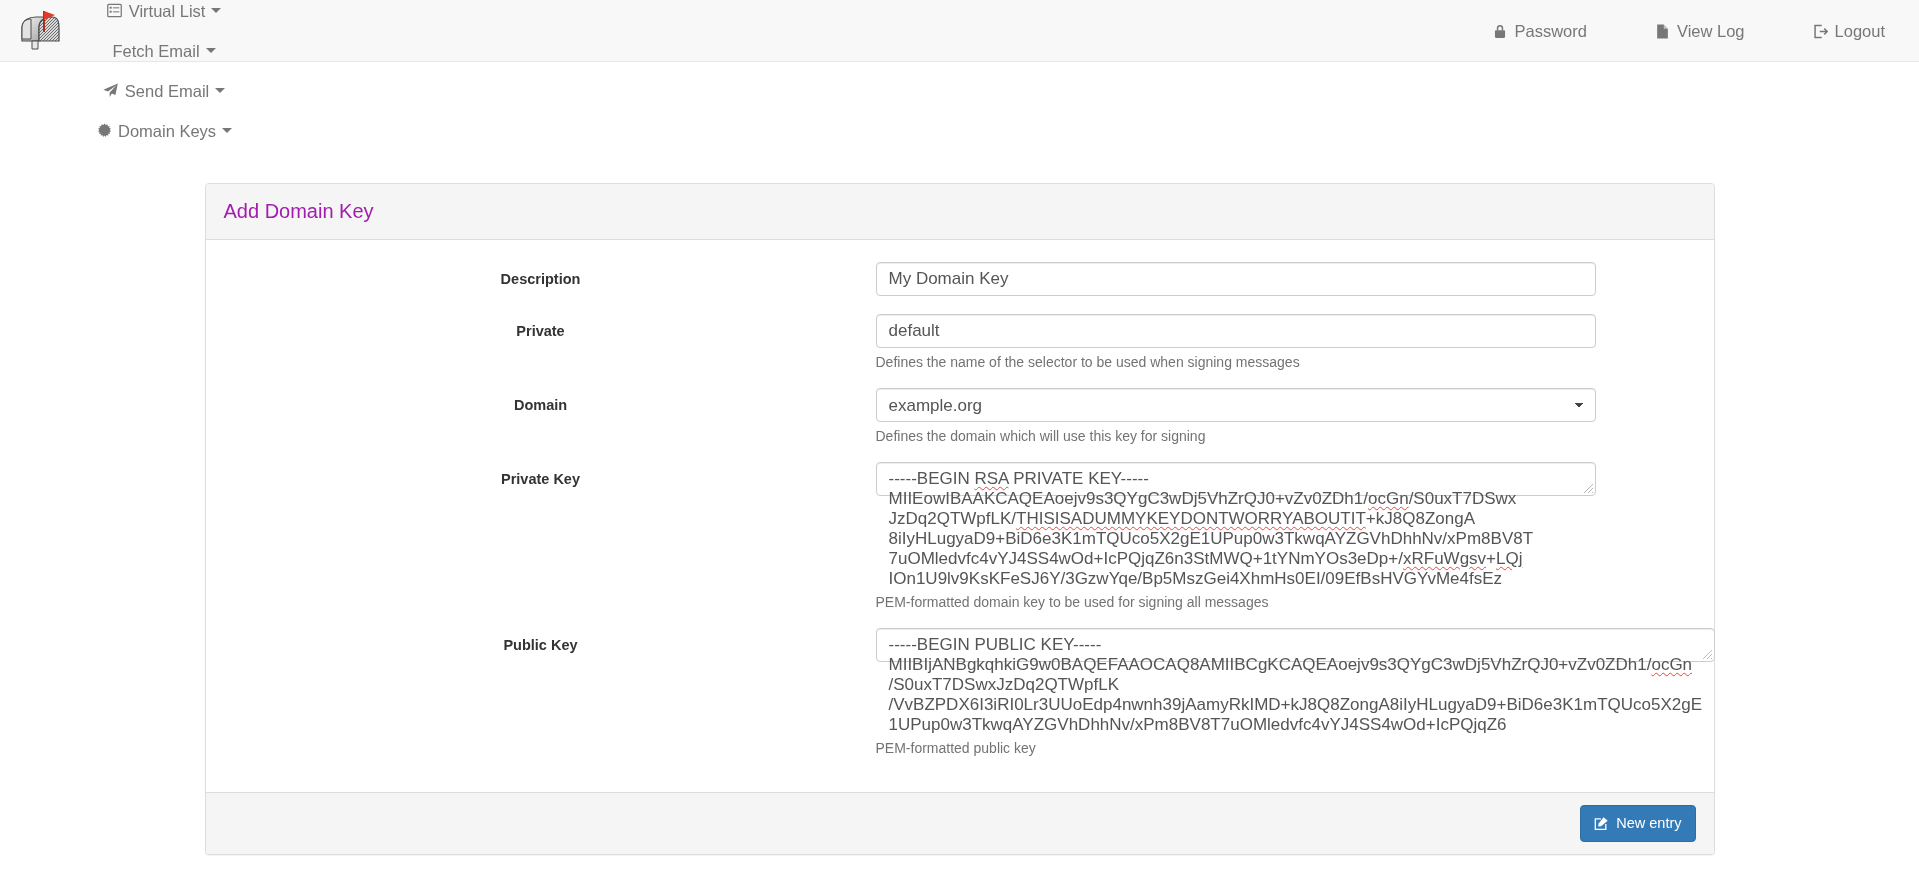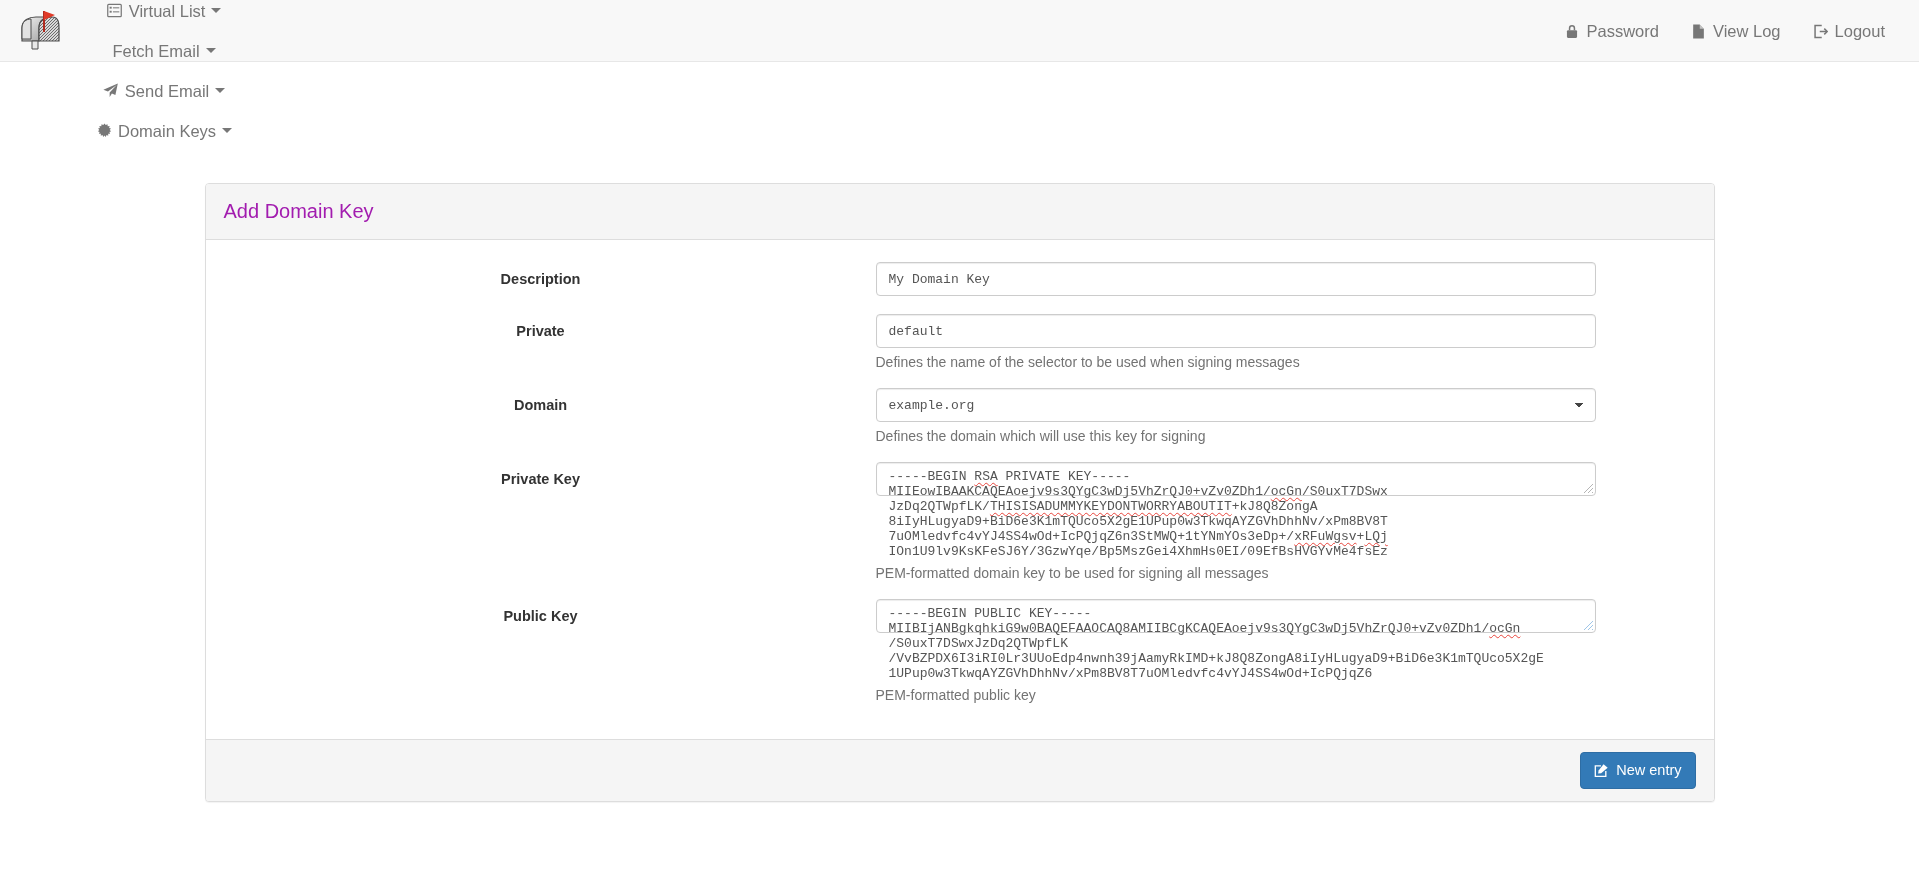--- a/index.html
+++ b/index.html
@@ -57,20 +57,21 @@
     border-right: 5px solid transparent;
     border-top: 5px solid #777777;
   }
   .nav-right {
     position: absolute;
     right: 18px;
     top: 0;
     height: 62px;
     display: flex;
     align-items: center;
+    gap: 36px;
   }
 
   
   .page {
     padding-top: 121px;
   }
   .panel {
     width: 1510px;
     margin: 0 auto;
     background: #ffffff;
@@ -119,26 +120,26 @@
   }
   .form-control-wrap {
     flex: 0 0 720px;
     width: 720px;
   }
   .form-control {
     display: block;
     width: 100%;
     height: 34px;
     padding: 6px 12px;
-    font-size: 13px;
+    font-size: 17px;
     color: #555555;
     background: #ffffff;
     border: 1px solid #cccccc;
     border-radius: 4px;
-    font-family: Liberation Mono, monospace;
+    font-family: Liberation Sans, sans-serif;
     box-shadow: inset 0 1px 1px rgba(0,0,0,.075);
   }
   select.form-control {
     appearance: none;
     -webkit-appearance: none;
     background-image:
       linear-gradient(45deg, transparent 50%, #444 50%),
       linear-gradient(135deg, #444 50%, transparent 50%);
     background-position:
       calc(100% - 16px) 14px,

